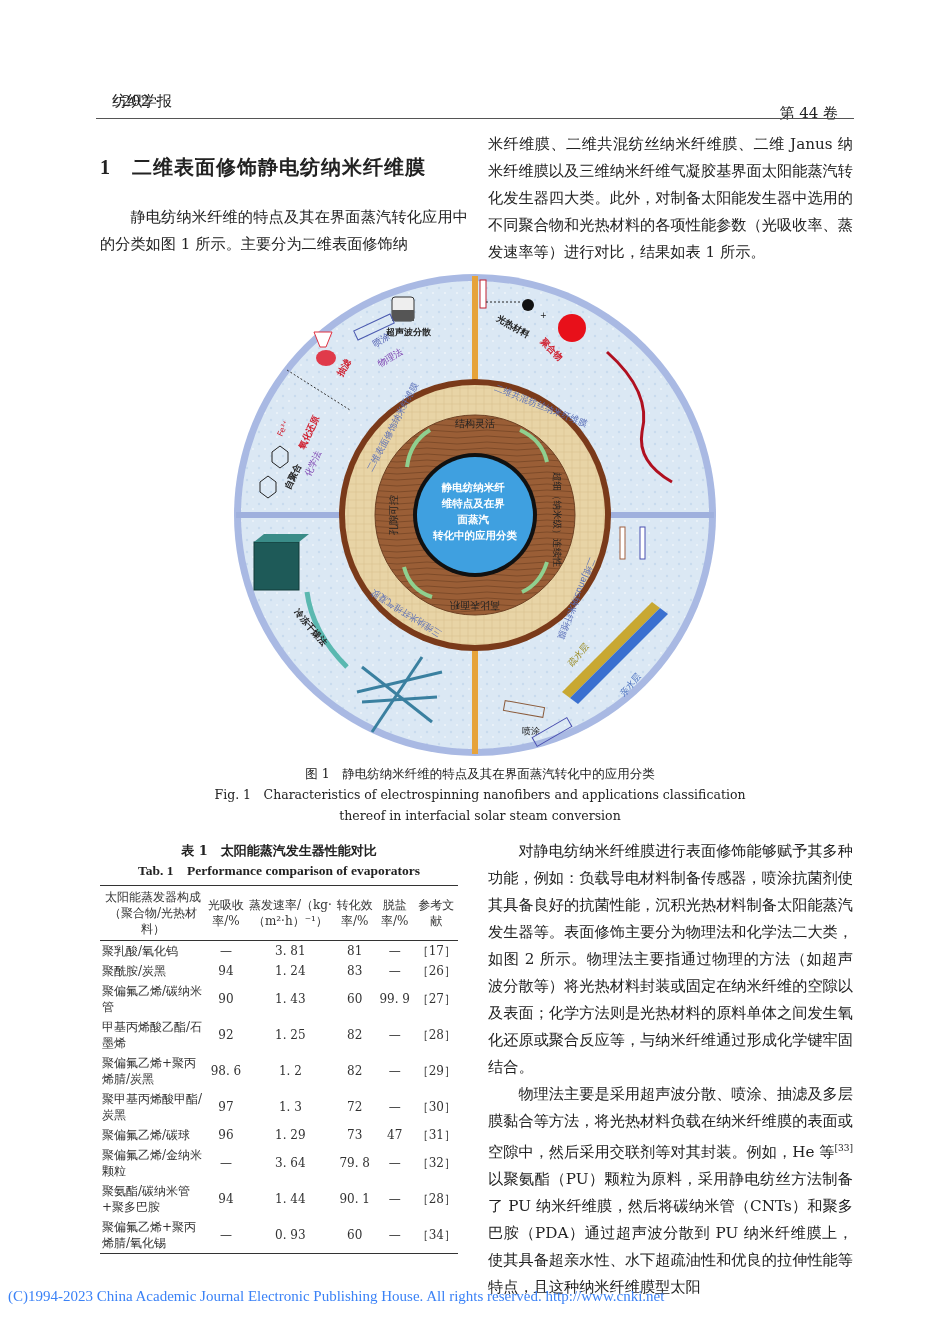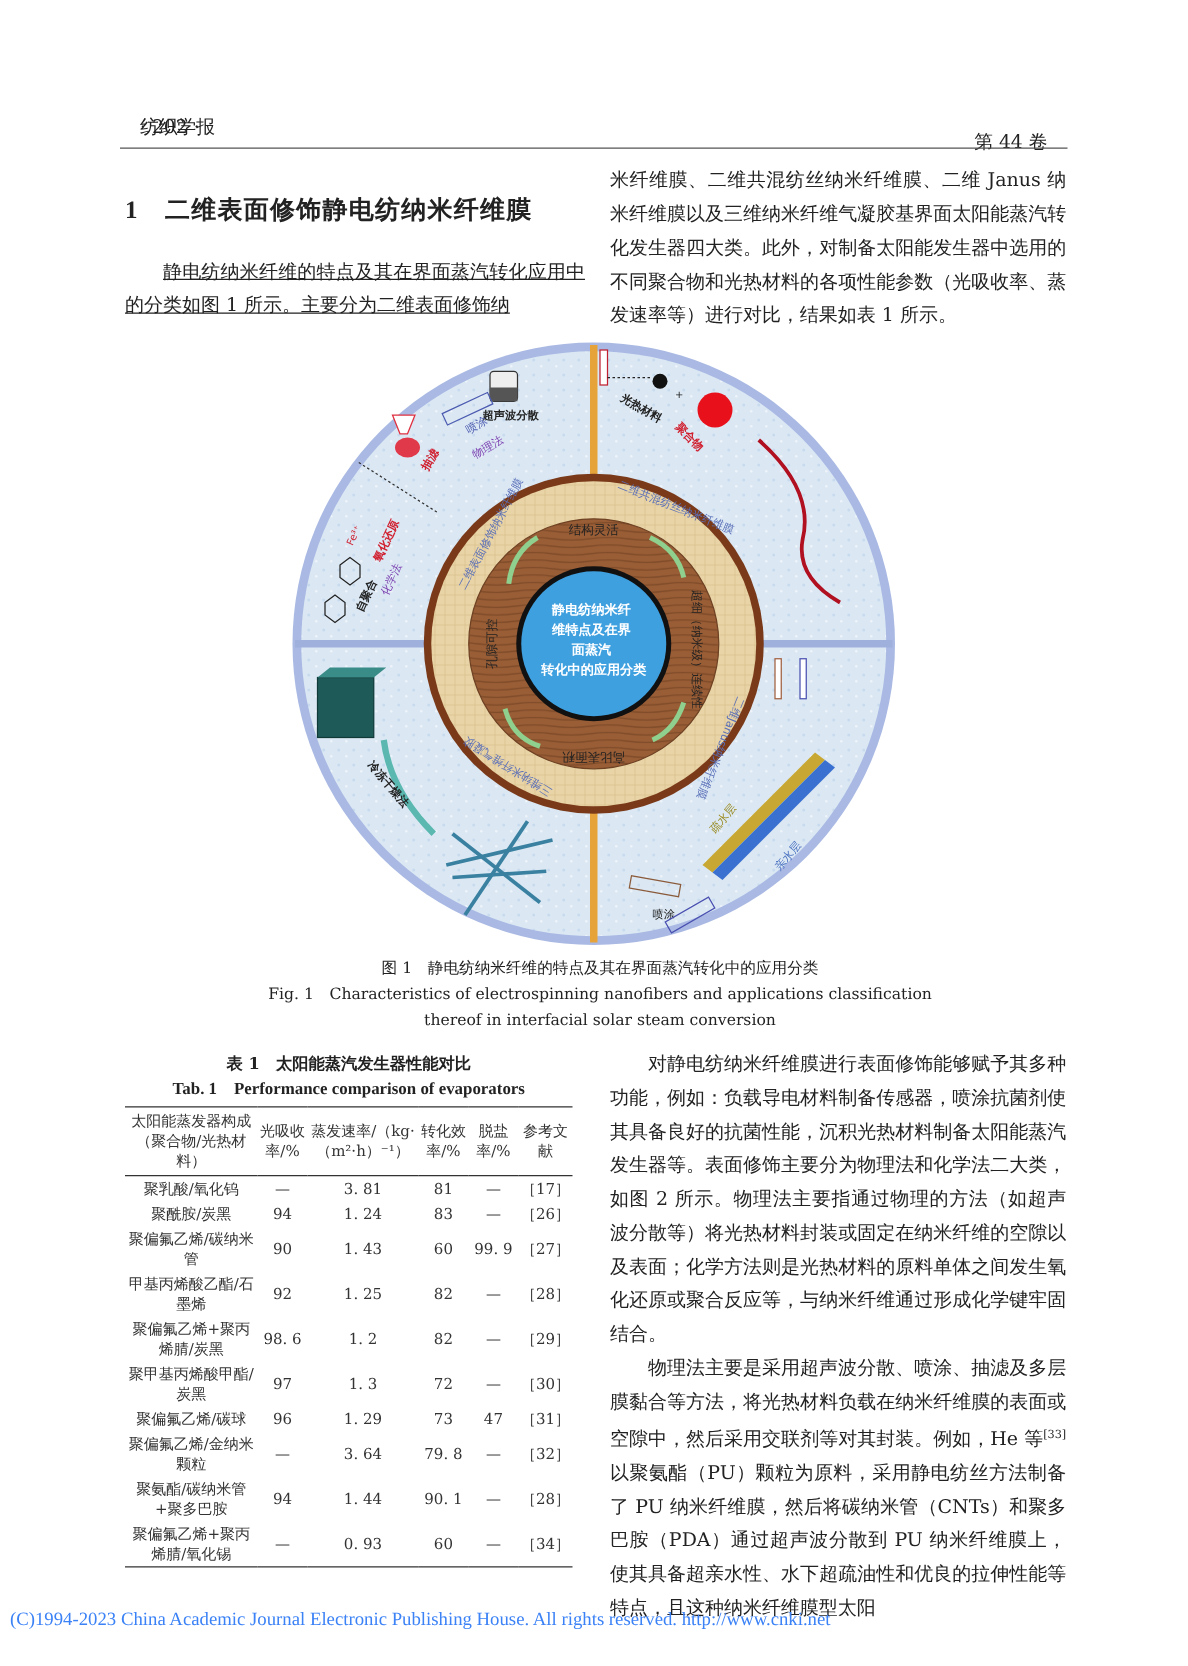--- a/index.html
+++ b/index.html
@@ -3,35 +3,35 @@
 <meta charset="utf-8">
 <style>
   html,body{margin:0;padding:0;background:#fff;}
   body{width:950px;height:1333px;position:relative;overflow:hidden;font-family:"DejaVu Serif","Liberation Serif",serif;color:#222;}
   .hdr{position:absolute;top:92px;left:112px;right:112px;height:22px;font-size:15px;}
   .hdr .l{position:absolute;left:0;top:0;}
   .hdr .c{position:absolute;left:0;right:0;text-align:left;top:0;}
   .hdr .r{position:absolute;right:0;top:12px;margin-left:44px;}
   .hdr-rule{position:absolute;top:118px;left:96px;right:96px;border-top:1.5px solid #555;}
   .col{position:absolute;font-size:15.2px;line-height:27px;text-align:justify;}
-  .col-l{left:100px;width:368px;text-decoration:underline;}
+  .col-l{left:100px;width:368px;}
   .col-r{left:488px;width:365px;}
   .h1{position:absolute;left:100px;top:154px;font-family:"DejaVu Sans","Liberation Sans",sans-serif;font-size:20px;font-weight:bold;letter-spacing:1px;}
   .h1 .num{display:inline-block;width:32px;font-family:"Liberation Serif",serif;}
   .p{margin:0;text-indent:2em;}
   .p.noind{text-indent:0;}
   .fig{position:absolute;left:232px;top:272px;width:486px;height:486px;}
   .figcap{position:absolute;left:200px;width:560px;text-align:center;font-size:12.5px;line-height:21px;}
   .tabcap{position:absolute;left:100px;width:358px;text-align:center;font-size:13px;font-weight:bold;}
   table.t1{position:absolute;left:100px;top:885px;width:358px;border-collapse:collapse;font-size:12px;line-height:16px;color:#333;}
   table.t1 thead tr{border-top:1.5px solid #333;border-bottom:1px solid #333;}
   table.t1 tbody tr:last-child{border-bottom:1.5px solid #333;}
   table.t1 th{font-weight:normal;text-align:center;padding:3px 2px;vertical-align:middle;}
   table.t1 td{padding:2px 2px;vertical-align:middle;text-align:center;}
-  table.t1 td.name{text-align:center;width:102px;margin-left:14px;}
+  table.t1 td.name{text-align:left;width:102px;margin-left:14px;}
   .foot{position:absolute;top:1288px;left:8px;font-family:"Liberation Serif",serif;font-size:15px;color:#3b82f6;}
   sup{font-size:9px;}
 </style>
 </head>
 <body>
 
 <div class="hdr">
   <span class="l">· 202 ·</span>
   <span class="c">纺织学报</span>
   <span class="r">第 44 卷</span>

